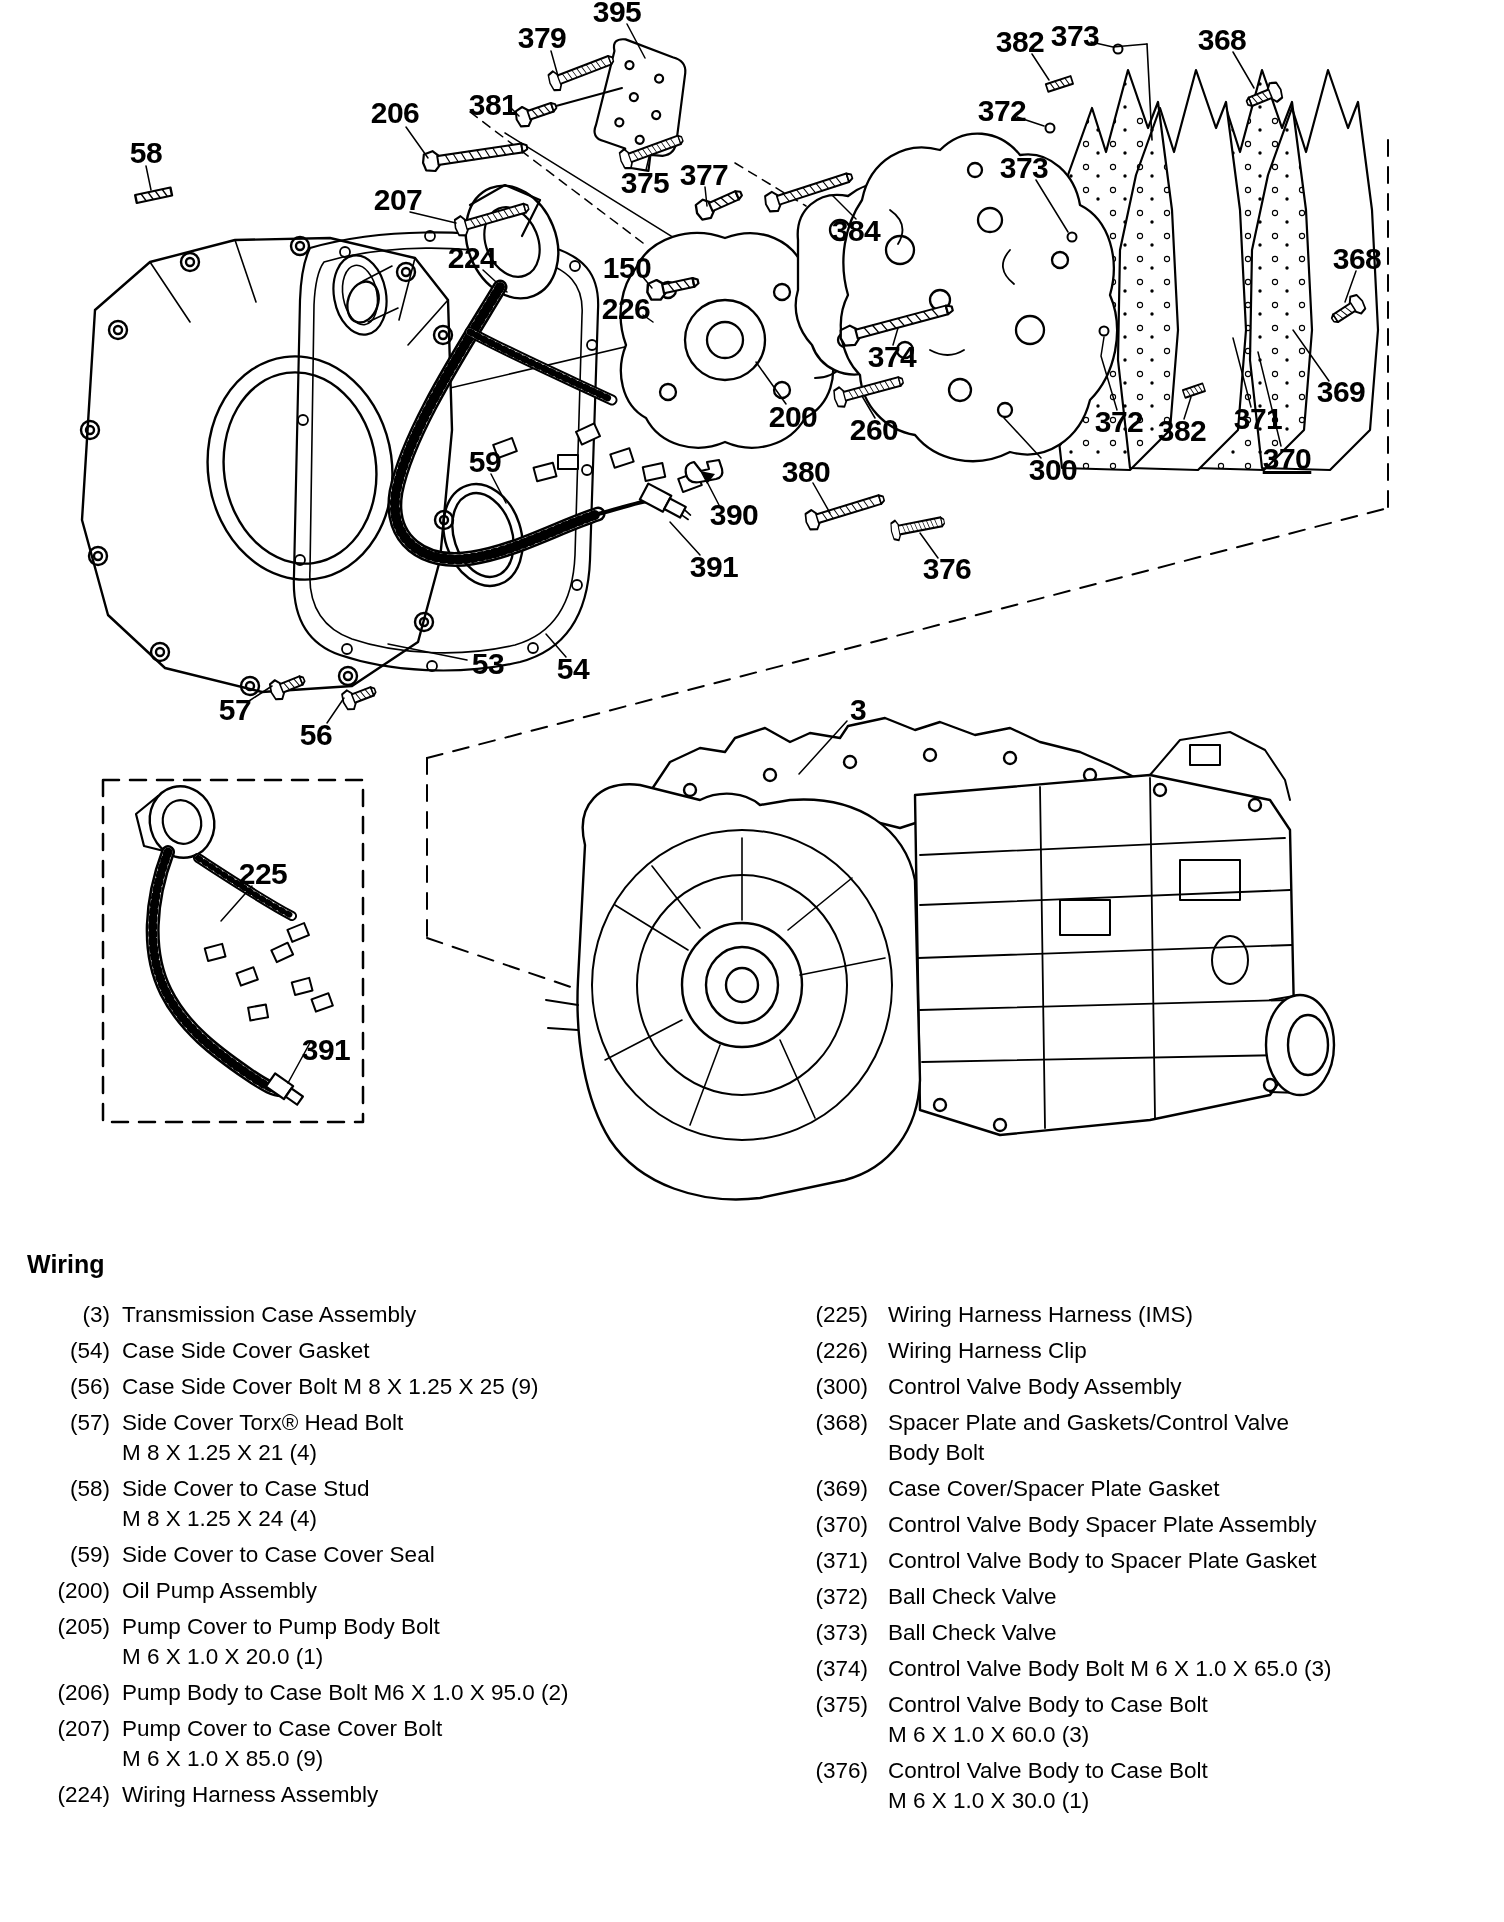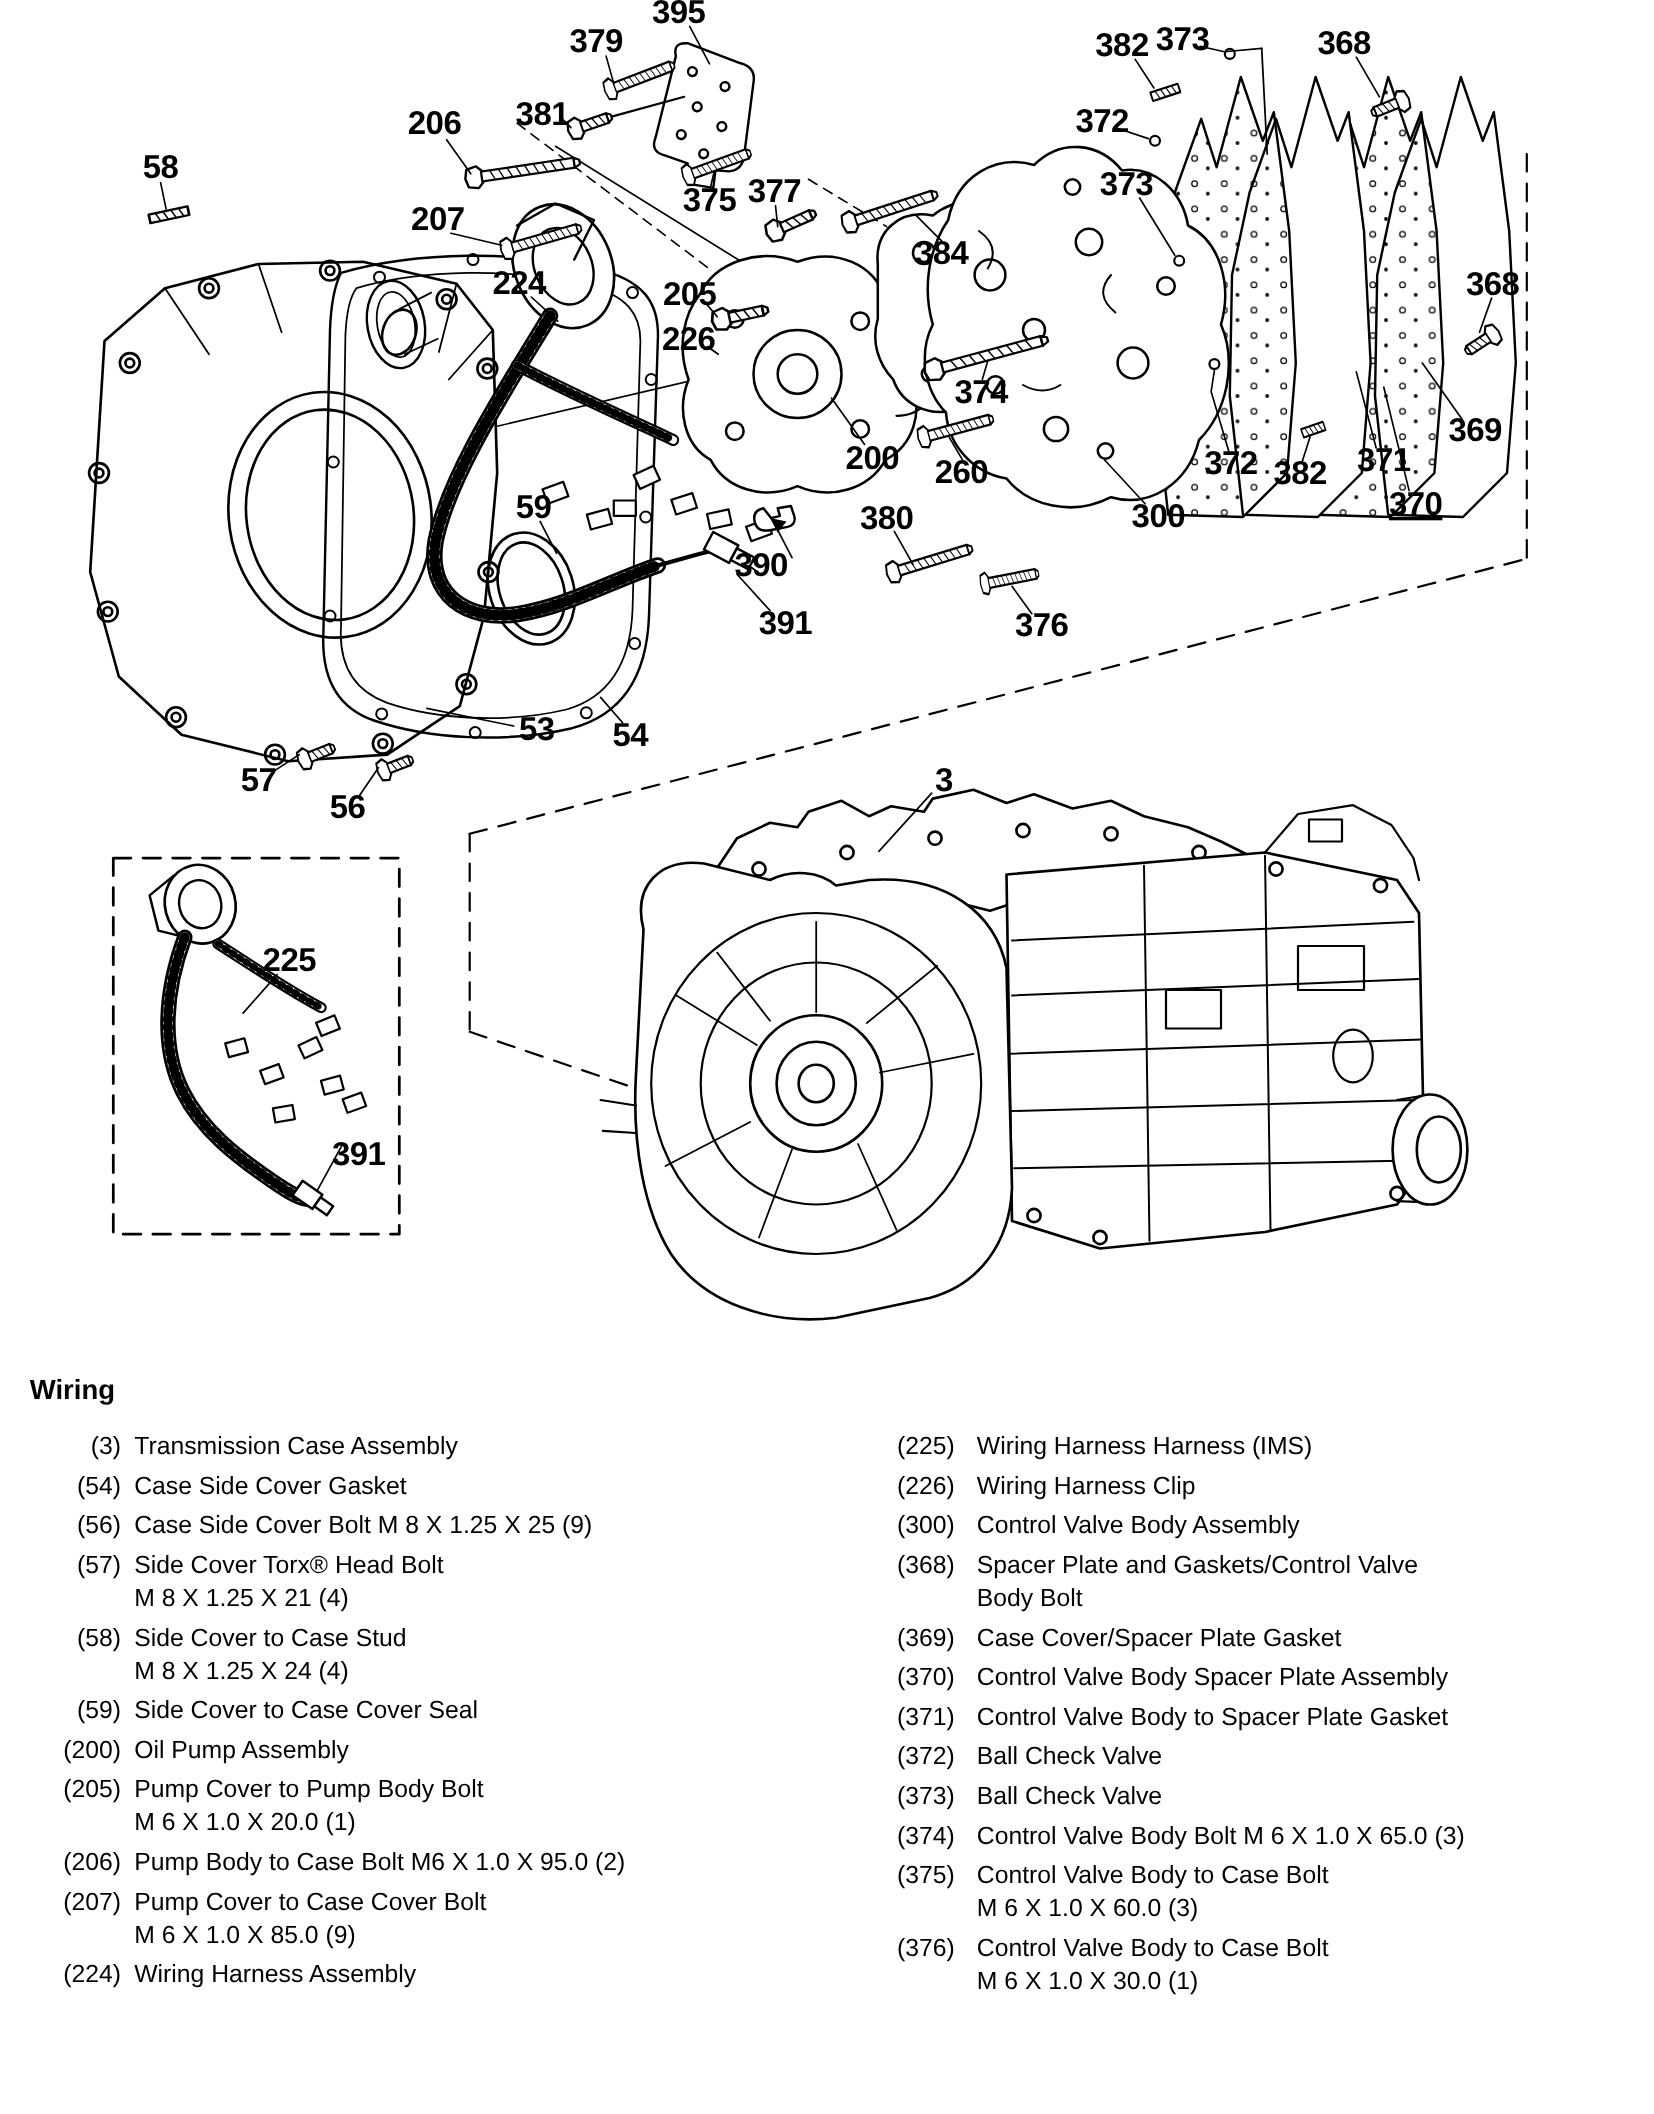--- a/index.html
+++ b/index.html
@@ -360,28 +360,28 @@
   <div>
       <div class="callout" style="left: 146px; top: 153px;">58</div>
       <div class="callout" style="left: 395px; top: 113px;">206</div>
       <div class="callout" style="left: 398px; top: 200px;">207</div>
       <div class="callout" style="left: 472px; top: 258px;">224</div>
       <div class="callout" style="left: 617px; top: 12px;">395</div>
       <div class="callout" style="left: 542px; top: 38px;">379</div>
       <div class="callout" style="left: 493px; top: 105px;">381</div>
       <div class="callout" style="left: 645px; top: 183px;">375</div>
       <div class="callout" style="left: 704px; top: 175px;">377</div>
-      <div class="callout" style="left: 627px; top: 268px;">205</div>
+      <div class="callout" style="left: 627px; top: 268px;">150</div>
       <div class="callout" style="left: 626px; top: 309px;">226</div>
       <div class="callout" style="left: 793px; top: 417px;">200</div>
       <div class="callout" style="left: 856px; top: 231px;">384</div>
       <div class="callout" style="left: 892px; top: 357px;">374</div>
       <div class="callout" style="left: 874px; top: 430px;">260</div>
       <div class="callout" style="left: 806px; top: 472px;">380</div>
-      <div class="callout" style="left: 692px; top: 515px;">390</div>
+      <div class="callout" style="left: 734px; top: 515px;">390</div>
       <div class="callout" style="left: 714px; top: 567px;">391</div>
       <div class="callout" style="left: 947px; top: 569px;">376</div>
       <div class="callout" style="left: 485px; top: 462px;">59</div>
       <div class="callout" style="left: 488px; top: 664px;">53</div>
       <div class="callout" style="left: 573px; top: 669px;">54</div>
       <div class="callout" style="left: 235px; top: 710px;">57</div>
       <div class="callout" style="left: 316px; top: 735px;">56</div>
       <div class="callout" style="left: 1020px; top: 42px;">382</div>
       <div class="callout" style="left: 1075px; top: 36px;">373</div>
       <div class="callout" style="left: 1222px; top: 40px;">368</div>

